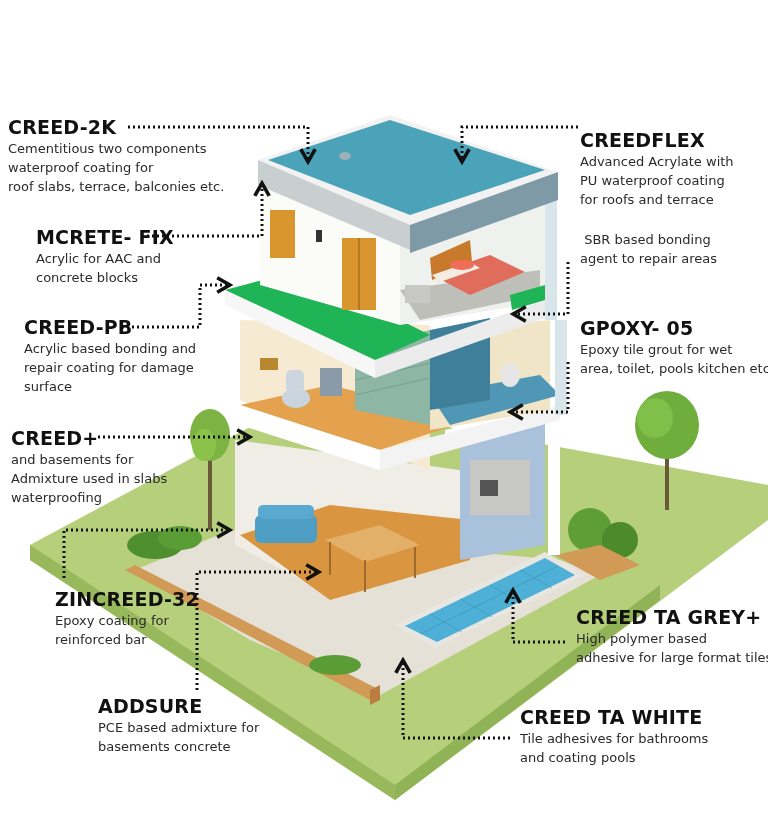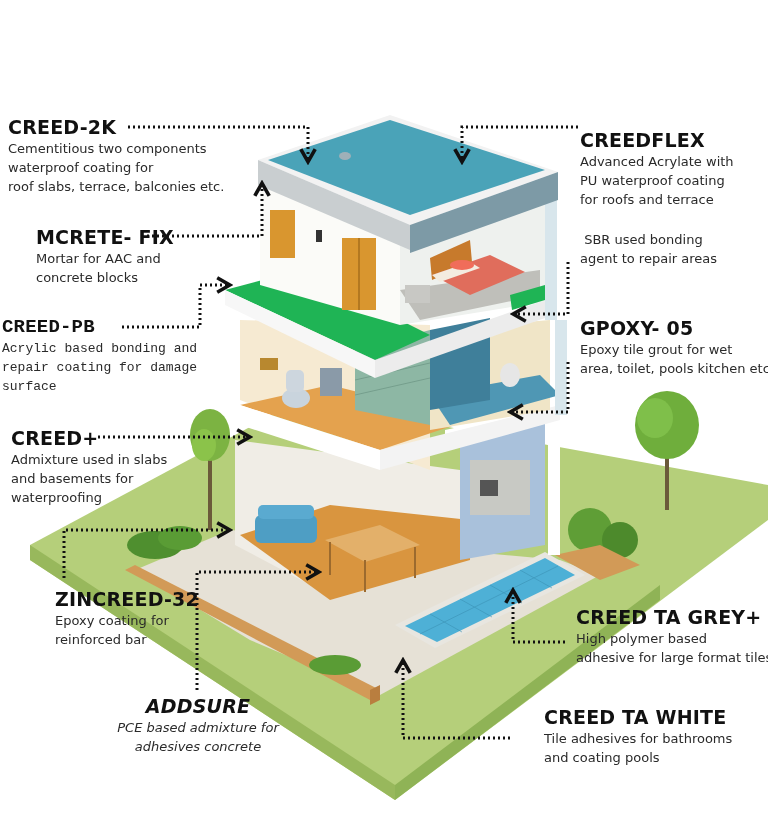--- a/index.html
+++ b/index.html
@@ -3,21 +3,21 @@
 <meta charset="utf-8">
 <style>
   * { box-sizing: border-box; margin: 0; padding: 0; }
   html, body { width: 768px; height: 820px; background: #ffffff; overflow: hidden; }
   body { position: relative; font-family: "DejaVu Sans", "Liberation Sans", sans-serif; color: #1a1a1a; }
   .stage { position: absolute; left: 0; top: 0; width: 708px; height: 820px; }
   svg.scene { position: absolute; left: 0; top: 0; width: 768px; height: 820px; }
   .callout { position: absolute; }
   .callout .title { font-weight: bold; font-size: 19px; letter-spacing: 0.2px; color: #111; line-height: 24px; white-space: nowrap; }
   .callout .desc { font-size: 13px; line-height: 19px; color: #2a2a2a; white-space: nowrap; }
-  .callout.center { text-align: center; font-style: italic; }
+  .callout.center { text-align: left; }
 </style>
 </head>
 <body>
 
 <div class="stage">
 
   <svg class="scene" viewBox="0 0 768 820">
     <defs>
       <marker id="arr" viewBox="0 0 10 10" refX="7" refY="5" markerWidth="6" markerHeight="6" orient="auto">
         <path d="M1,1 L8,5 L1,9" fill="none" stroke="#111" stroke-width="2"></path>
@@ -163,73 +163,73 @@
 
   <div class="callout" style="left:8px; top:115px;">
     <div class="title">CREED-2K</div>
     <div class="desc">Cementitious two components</div>
     <div class="desc">waterproof coating for</div>
     <div class="desc">roof slabs, terrace, balconies etc.</div>
   </div>
 
   <div class="callout" style="left:11px; top:225px;margin-left:25px;">
     <div class="title">MCRETE- FIX</div>
-    <div class="desc">Mortar for AAC and</div>
+    <div class="desc">Acrylic for AAC and</div>
     <div class="desc">concrete blocks</div>
   </div>
 
-  <div class="callout" style="left:2px; top:315px;font-family:Liberation Mono, monospace;">
+  <div class="callout" style="left:24px; top:315px;">
     <div class="title">CREED-PB</div>
     <div class="desc">Acrylic based bonding and</div>
     <div class="desc">repair coating for damage</div>
     <div class="desc">surface</div>
   </div>
 
   <div class="callout" style="left:11px; top:426px;">
     <div class="title">CREED+</div>
+    <div class="desc">and basements for</div>
     <div class="desc">Admixture used in slabs</div>
-    <div class="desc">and basements for</div>
     <div class="desc">waterproofing</div>
   </div>
 
   <div class="callout" style="left:11px; top:587px;margin-left:44px;">
     <div class="title">ZINCREED-32</div>
     <div class="desc">Epoxy coating for</div>
     <div class="desc">reinforced bar</div>
   </div>
 
   <div class="callout center" style="left:98px; top:694px; width:200px;">
     <div class="title">ADDSURE</div>
     <div class="desc">PCE based admixture for</div>
-    <div class="desc">adhesives concrete</div>
+    <div class="desc">basements concrete</div>
   </div>
 
   <div class="callout" style="left:580px; top:128px;">
     <div class="title">CREEDFLEX</div>
     <div class="desc">Advanced Acrylate with</div>
     <div class="desc">PU waterproof coating</div>
     <div class="desc">for roofs and terrace</div>
   </div>
 
   <div class="callout" style="left:580px; top:230px;">
-    <div class="desc" style="white-space:pre;"> SBR used bonding</div>
+    <div class="desc" style="white-space:pre;"> SBR based bonding</div>
     <div class="desc">agent to repair areas</div>
   </div>
 
   <div class="callout" style="left:580px; top:316px;">
     <div class="title">GPOXY- 05</div>
     <div class="desc">Epoxy tile grout for wet</div>
     <div class="desc">area, toilet, pools kitchen etc.</div>
   </div>
 
   <div class="callout" style="left:576px; top:605px;">
     <div class="title">CREED TA GREY+</div>
     <div class="desc">High polymer based</div>
     <div class="desc">adhesive for large format tiles</div>
   </div>
 
-  <div class="callout" style="left:544px; top:705px;">
+  <div class="callout" style="left:520px; top:705px;">
     <div class="title">CREED TA WHITE</div>
     <div class="desc">Tile adhesives for bathrooms</div>
     <div class="desc">and coating pools</div>
   </div>
 
 </div>
 
 </body></html>

